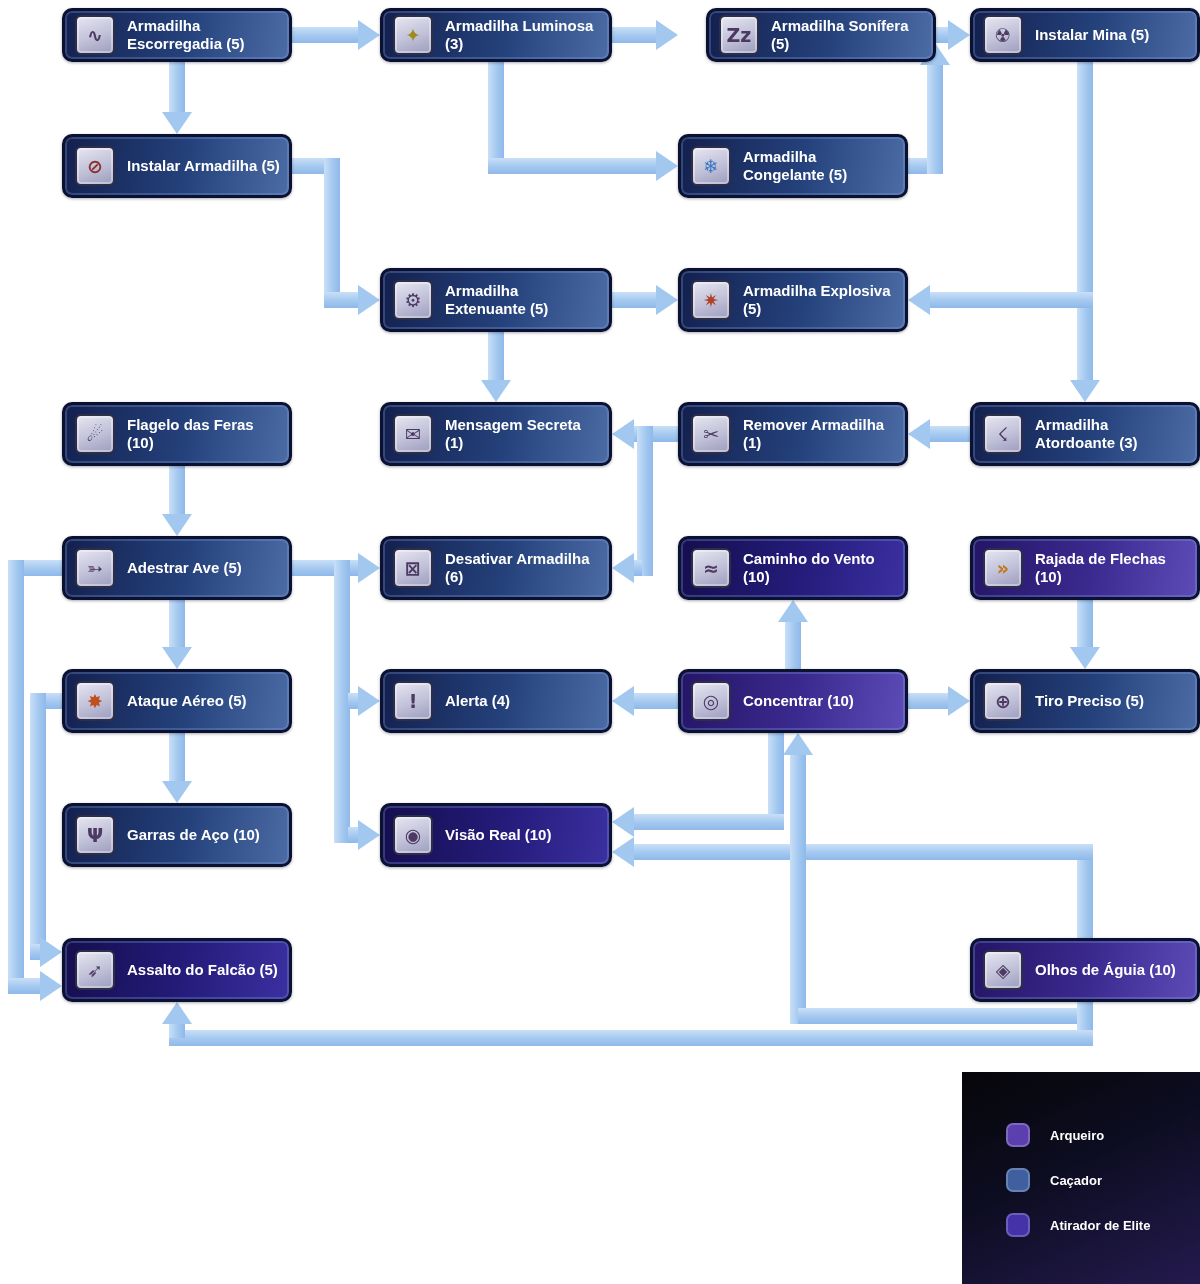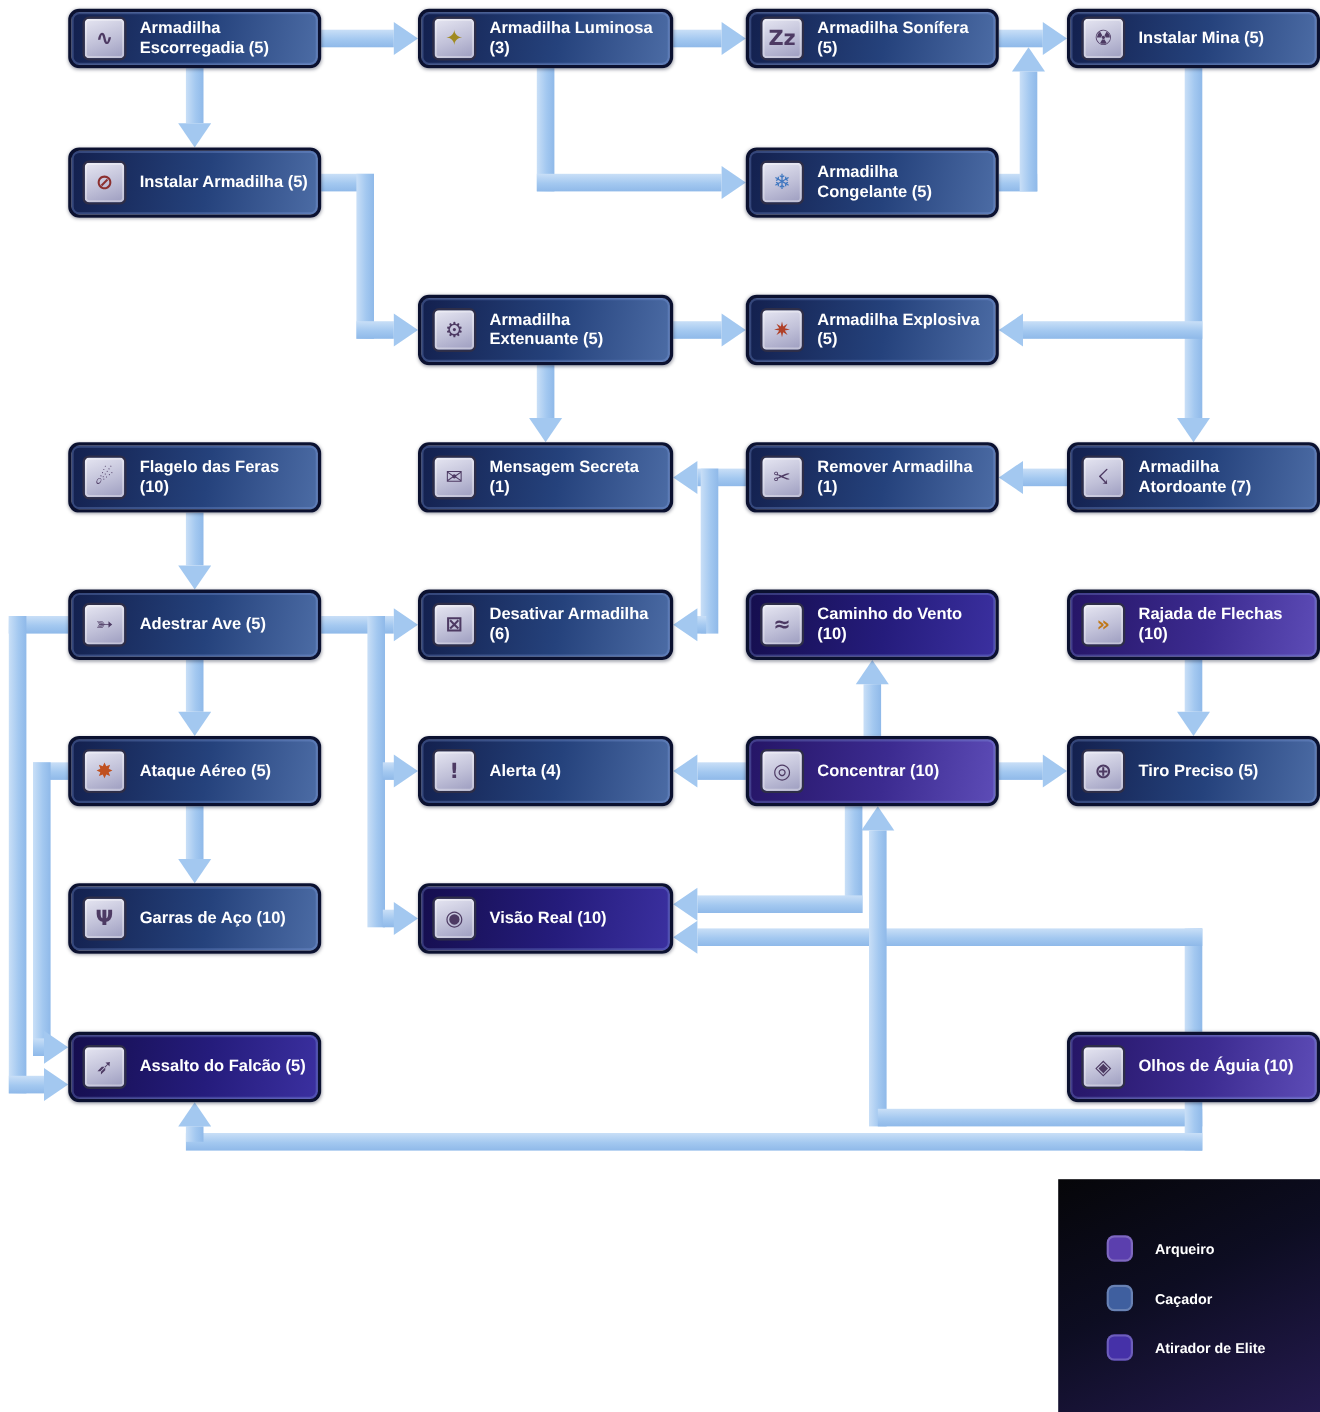--- a/index.html
+++ b/index.html
@@ -191,21 +191,21 @@
       <i class="glyph" data-name="icon-glyph">∿</i>
     </span>
   <span class="label" data-name="skill-label">Armadilha Escorregadia (5)</span>
 </div>
 <div class="node cacador" style="left:380px;top:8px;width:232px;height:54px" data-name="skill-node-armadilha-luminosa">
   <span class="icon" data-name="armadilha-luminosa-icon">
       <i class="glyph" data-name="icon-glyph">✦</i>
     </span>
   <span class="label" data-name="skill-label">Armadilha Luminosa (3)</span>
 </div>
-<div class="node cacador" style="left:678px;top:8px;width:230px;height:54px" data-name="skill-node-armadilha-sonifera">
+<div class="node cacador" style="left:706px;top:8px;width:230px;height:54px" data-name="skill-node-armadilha-sonifera">
   <span class="icon" data-name="armadilha-sonifera-icon">
       <i class="glyph" data-name="icon-glyph">Zz</i>
     </span>
   <span class="label" data-name="skill-label">Armadilha Sonífera (5)</span>
 </div>
 <div class="node cacador" style="left:970px;top:8px;width:230px;height:54px" data-name="skill-node-instalar-mina">
   <span class="icon" data-name="instalar-mina-icon">
       <i class="glyph" data-name="icon-glyph">☢</i>
     </span>
   <span class="label" data-name="skill-label">Instalar Mina (5)</span>
@@ -249,21 +249,21 @@
 <div class="node cacador" style="left:678px;top:402px;width:230px;height:64px" data-name="skill-node-remover-armadilha">
   <span class="icon" data-name="remover-armadilha-icon">
       <i class="glyph" data-name="icon-glyph">✂</i>
     </span>
   <span class="label" data-name="skill-label">Remover Armadilha (1)</span>
 </div>
 <div class="node cacador" style="left:970px;top:402px;width:230px;height:64px" data-name="skill-node-armadilha-atordoante">
   <span class="icon" data-name="armadilha-atordoante-icon">
       <i class="glyph" data-name="icon-glyph">☇</i>
     </span>
-  <span class="label" data-name="skill-label">Armadilha Atordoante (7)</span>
+  <span class="label" data-name="skill-label">Armadilha Atordoante (3)</span>
 </div>
 <div class="node cacador" style="left:62px;top:536px;width:230px;height:64px" data-name="skill-node-adestrar-ave">
   <span class="icon" data-name="adestrar-ave-icon">
       <i class="glyph" data-name="icon-glyph">➳</i>
     </span>
   <span class="label" data-name="skill-label">Adestrar Ave (5)</span>
 </div>
 <div class="node cacador" style="left:380px;top:536px;width:232px;height:64px" data-name="skill-node-desativar-armadilha">
   <span class="icon" data-name="desativar-armadilha-icon">
       <i class="glyph" data-name="icon-glyph">⊠</i>

